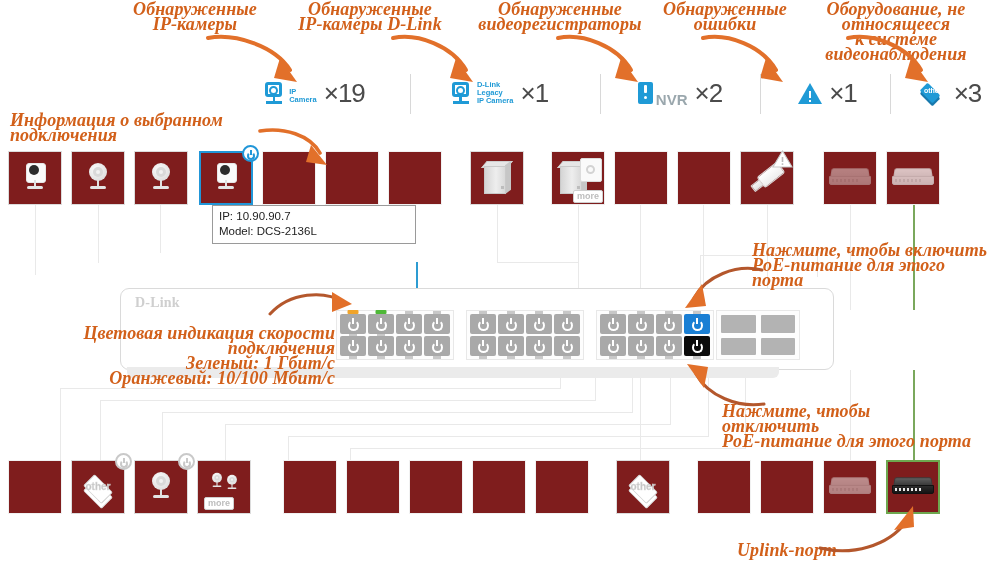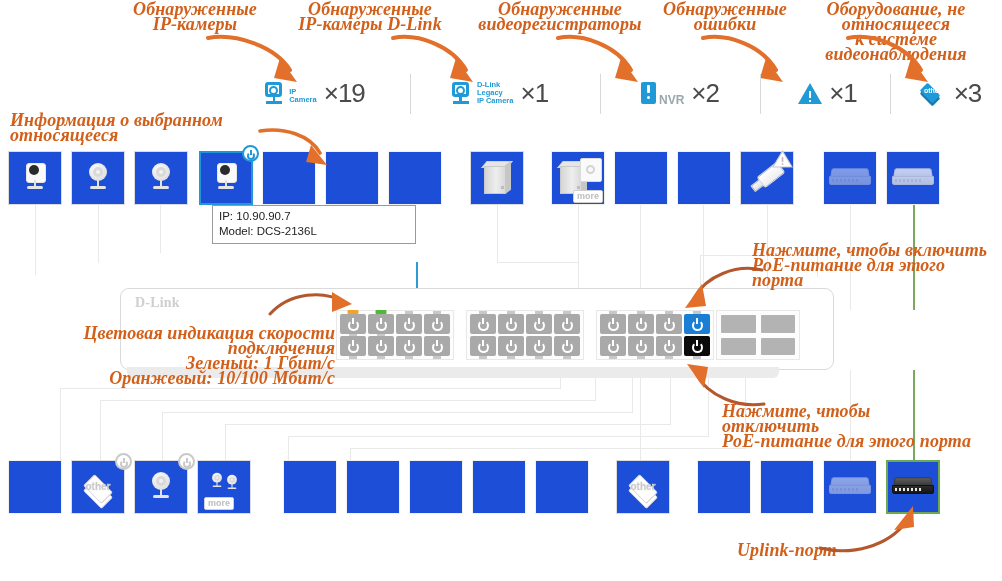--- a/index.html
+++ b/index.html
@@ -56,21 +56,21 @@
   .oth-g .dia{position:absolute;left:2px;top:2px;width:18px;height:18px;
               background:#1f9ad6;transform:rotate(45deg) scaleY(.62);border-radius:2px;}
   .oth-g .dia2{position:absolute;left:2px;top:5px;width:18px;height:18px;
               background:#1879ad;transform:rotate(45deg) scaleY(.62);border-radius:2px;}
   .oth-g .txt{position:absolute;left:4px;top:5px;width:20px;text-align:center;
               font-size:7px;color:#fff;font-weight:bold;z-index:3;
               font-family:"Liberation Sans",sans-serif;}
 
   
   .tile{position:absolute;width:54px;height:54px;border:1px solid #dcdcdc;
-        background:#1d4ed8;box-sizing:border-box;padding-left:12px;}
+        background:#7f1d1d;box-sizing:border-box;padding-left:12px;}
   .tile.sel{border:2px solid #2196d8;}
   .tile.sel-green{border:2px solid #6ea84f;}
   .tile.faint{border-color:#ededed;}
   .tile.ghost{border-color:#f1f1f1;}
 
   
   .pbadge{position:absolute;width:17px;height:17px;border-radius:50%;
           border:2px solid #2196d8;box-sizing:border-box;background:#fff;
           right:-8px;top:-8px;}
   .pbadge:before{content:"";position:absolute;left:5.5px;top:2.5px;width:2px;height:5px;background:#2196d8;}
@@ -257,21 +257,21 @@
 
     <div class="divider" style="left:600px;"></div>
 
     <div class="sumcell" style="left:615px;width:130px;">
       <div class="sum-icon" style="display:flex;align-items:flex-end;gap:3px;">
         <div class="nvr-g">
             <div class="sh"></div>
             <div class="sl"></div>
             <div class="dt"></div>
           </div>
-        <div class="ic-label" style="font-size:12px;color:#9aa7ad;">NVR</div>
+        <div class="ic-label" style="font-size:15px;color:#9aa7ad;">NVR</div>
       </div>
       <div class="sum-count">×2</div>
     </div>
 
     <div class="divider" style="left:760px;"></div>
 
     <div class="sumcell" style="left:775px;width:105px;">
       <div class="sum-icon">
         <div class="warn-g">
             <div class="tri"></div>
@@ -424,21 +424,21 @@
     </div>
   </div>
   <div class="tile faint" style="left:886px;top:151px;">
     <div class="t-sw" style="opacity:.75;">
       <div class="top"></div>
         <div class="front"></div>
         <div class="ports"></div>
     </div>
   </div>
 
-  <div class="anno l" style="left:10px;top:113px;width:270px;">Информация о выбранном относящееся</div>
+  <div class="anno l" style="left:10px;top:113px;width:270px;">Информация о выбранном подключения</div>
   <svg class="arrow" style="left:258px;top:125px;" width="78" height="48" viewBox="0 0 78 48">
     <path d="M2,6 C26,2 52,10 62,28" stroke="#e2702a" stroke-width="3.6" fill="none" stroke-linecap="round"></path>
     <path d="M53,20 L69,40 L48,37 Z" fill="#e2702a"></path>
   </svg>
 
   <div class="abs" style="left:212px;top:205px;width:202px;border:1px solid #9a9a9a;background:#fff;">
     <div style="padding:3px 6px 5px 6px;">
       <div style="font-size:11.5px;color:#222;line-height:14.5px;">IP: 10.90.90.7</div>
       <div style="font-size:11.5px;color:#222;line-height:14.5px;">Model: DCS-2136L</div>
     </div>

